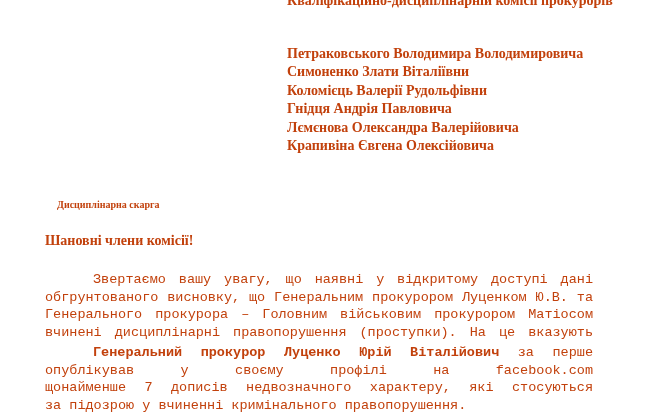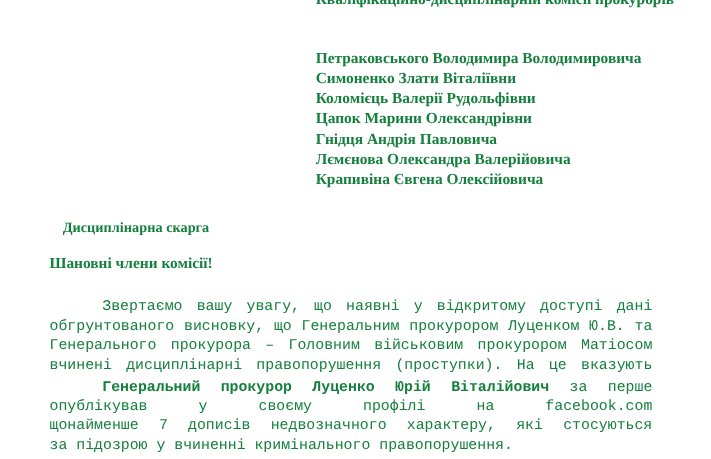--- a/index.html
+++ b/index.html
@@ -1,21 +1,21 @@
 <!DOCTYPE html>
 <html><head>
 <meta charset="utf-8">
 <style>
   html, body { margin: 0; padding: 0; background: #ffffff; }
   .page {
     position: relative;
     width: 646px;
     height: 417px;
     background: #ffffff;
-    color: #15803d;
+    color: #c2410c;
     font-family: "Liberation Serif", serif;
     overflow: hidden;
   }
   .b { font-weight: bold; }
   .recipient-block {
     position: absolute;
     left: 287px;
     top: -8px;
     font-size: 14px;
     line-height: 18px;
@@ -25,21 +25,21 @@
     left: 287px;
     top: 45px;
     font-size: 14px;
     font-weight: bold;
     line-height: 18.4px;
   }
   .doc-title {
     position: absolute;
     left: 57px;
     top: 199px;
-    font-size: 13px;
+    font-size: 10px;
   }
   .salutation {
     position: absolute;
     left: 45px;
     top: 233px;
     width: 548px;
     text-align: left;
     font-size: 14px;
   }
   .para {
@@ -67,21 +67,20 @@
 <div class="page">
 
   <div class="recipient-block">
     <div class="b">Кваліфікаційно-дисциплінарній комісії прокурорів</div>
   </div>
 
   <div class="names">
       <div>Петраковського Володимира Володимировича</div>
       <div>Симоненко Злати Віталіївни</div>
       <div>Коломієць Валерії Рудольфівни</div>
-      <div>Цапок Марини Олександрівни</div>
       <div>Гнідця Андрія Павловича</div>
       <div>Лємєнова Олександра Валерійовича</div>
       <div>Крапивіна Євгена Олексійовича</div>
     </div>
 
   <div class="doc-title b">Дисциплінарна скарга</div>
 
   <div class="salutation b">Шановні члени комісії!</div>
 
   <div class="para" id="p1">

